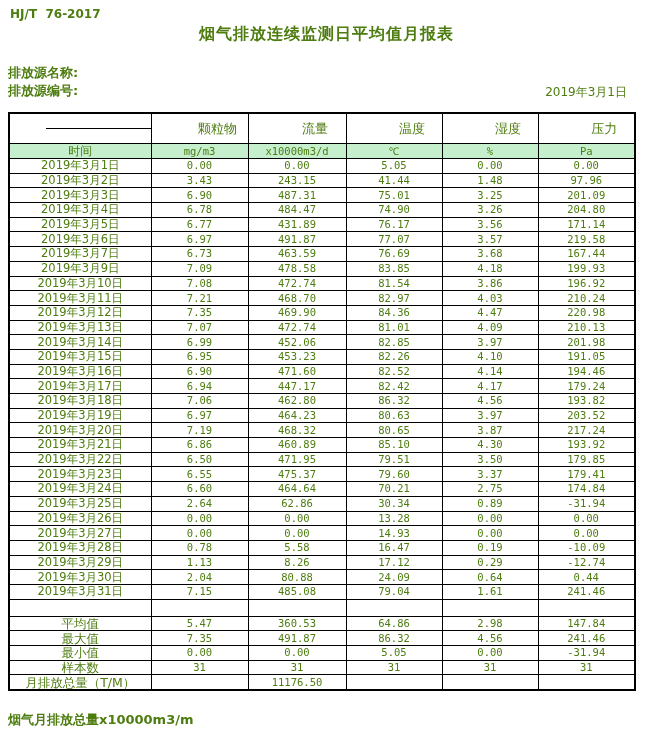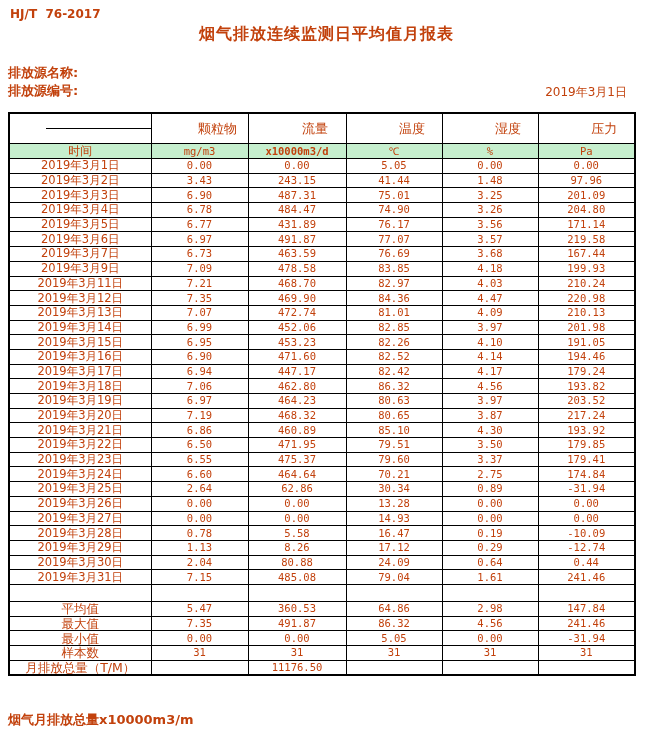--- a/index.html
+++ b/index.html
@@ -1,16 +1,16 @@
 <!DOCTYPE html>
 <html><head>
 <meta charset="utf-8">
 <style>
   html,body{margin:0;padding:0;background:#ffffff;}
-  .page{position:relative;width:653px;height:756px;background:#ffffff;color:#c2410c;
+  .page{position:relative;width:653px;height:756px;background:#ffffff;color:#4d7c0f;
         font-family:"DejaVu Sans","Liberation Sans",sans-serif;overflow:hidden;}
 
   .std-code{position:absolute;left:10px;top:7px;font-size:12px;font-weight:bold;white-space:pre;}
   .doc-title{position:absolute;left:0;top:24px;width:100%;text-align:center;
              font-size:16px;font-weight:bold;letter-spacing:1px;}
   .src-name{position:absolute;left:8px;top:64px;font-size:13px;font-weight:bold;}
   .src-code{position:absolute;left:8px;top:82px;font-size:13px;font-weight:bold;}
   .report-date{position:absolute;right:26px;top:84px;font-size:12px;}
 
   table.grid{position:absolute;left:8px;top:112px;border-collapse:collapse;
@@ -65,21 +65,21 @@
           </td>
           <td>颗粒物</td>
           <td>流量</td>
           <td>温度</td>
           <td>湿度</td>
           <td>压力</td>
         </tr>
         <tr class="unit">
           <td style="background: rgb(198, 239, 206);">时间</td>
           <td class="u" style="background: rgb(198, 239, 206);">mg/m3</td>
-          <td class="u" style="background: rgb(198, 239, 206); font-weight: bold;">x10000m3/d</td>
+          <td class="u" style="background: rgb(198, 239, 206);">x10000m3/d</td>
           <td class="u" style="background: rgb(198, 239, 206);">℃</td>
           <td class="u" style="background: rgb(198, 239, 206);">%</td>
           <td class="u" style="background: rgb(198, 239, 206);">Pa</td>
         </tr>
         <tr>
           <td class="datec">2019年3月1日</td>
           <td class="num">0.00</td>
           <td class="num">0.00</td>
           <td class="num">5.05</td>
           <td class="num">0.00</td>
@@ -133,20 +133,28 @@
           <td class="num">3.68</td>
           <td class="num">167.44</td>
         </tr>
         <tr>
           <td class="datec">2019年3月9日</td>
           <td class="num">7.09</td>
           <td class="num">478.58</td>
           <td class="num">83.85</td>
           <td class="num">4.18</td>
           <td class="num">199.93</td>
+        </tr>
+        <tr>
+          <td class="datec">2019年3月10日</td>
+          <td class="num">7.08</td>
+          <td class="num">472.74</td>
+          <td class="num">81.54</td>
+          <td class="num">3.86</td>
+          <td class="num">196.92</td>
         </tr>
         <tr>
           <td class="datec">2019年3月11日</td>
           <td class="num">7.21</td>
           <td class="num">468.70</td>
           <td class="num">82.97</td>
           <td class="num">4.03</td>
           <td class="num">210.24</td>
         </tr>
         <tr>

